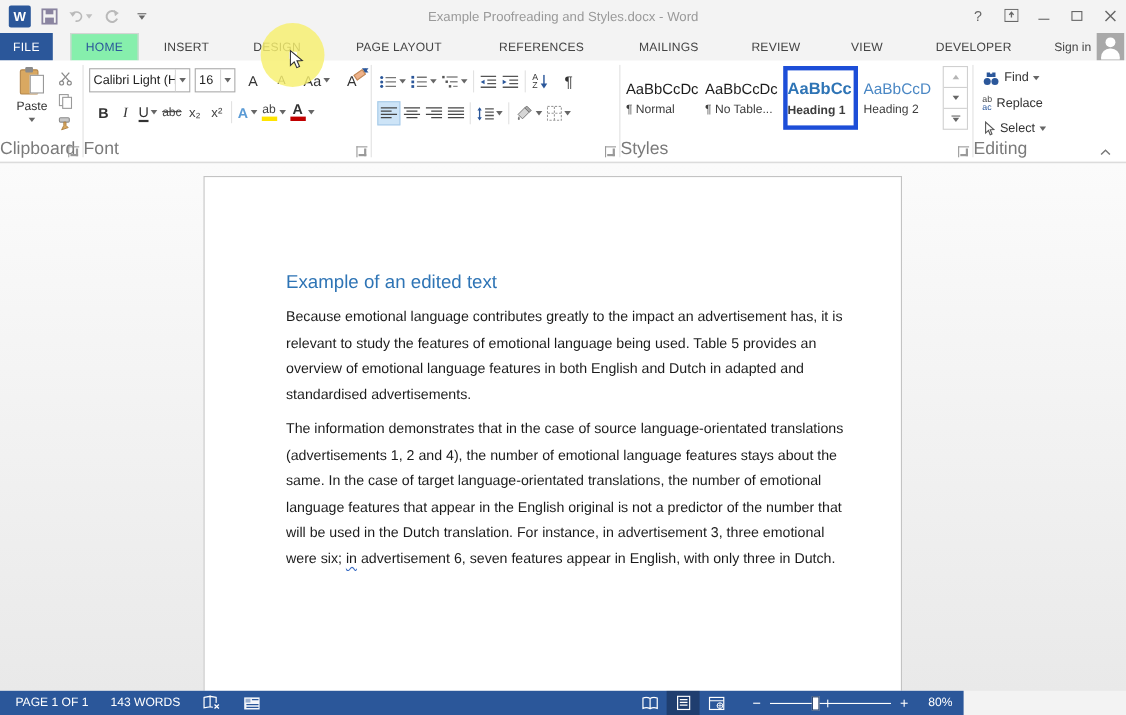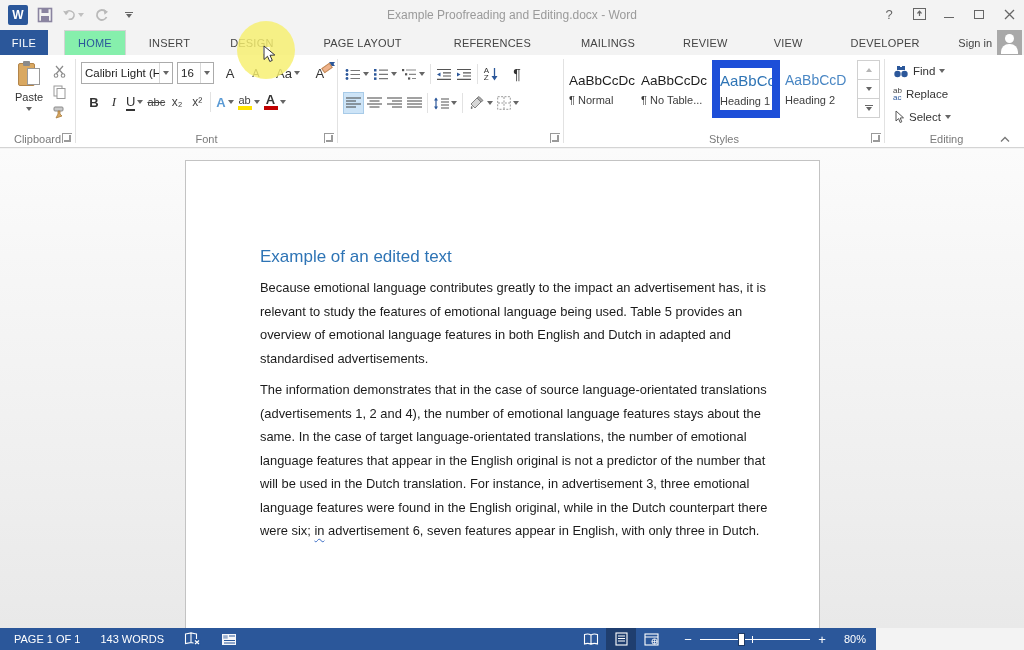--- a/index.html
+++ b/index.html
@@ -24,21 +24,21 @@
   .rtab { padding:0 13px; height:25px; display:flex; align-items:center; color:#444; font-size:11px; letter-spacing:.2px; }
   .rtab.active { background:#86efac; color:#2b579a; border:1px solid #d4d4d4; border-bottom:none; }
   .signin { position:absolute; right:32px; top:0; height:25px; display:flex; align-items:center; color:#444; }
   .avatar { position:absolute; right:2px; top:0; width:25px; height:25px; background:#a9a9a9; overflow:hidden; }
   .avatar .head { width:9px; height:9px; background:#fff; border-radius:50%; margin:4px auto 1px; }
   .avatar .body { width:17px; height:10px; background:#fff; border-radius:8px 8px 0 0; margin:0 auto; }
 
   
   .ribbon { position:absolute; left:0; top:55px; width:1024px; height:93px; background:#fff; border-bottom:1px solid #d4d4d4; }
   .grp { position:absolute; top:0; height:92px; }
-  .grp-label { position:absolute; bottom:2px; left:0; right:0; text-align:center; font-size:11px; color:#7a7a7a; }
+  .grp-label { position:absolute; bottom:2px; left:0; right:0; text-align:left; font-size:16px; color:#7a7a7a; }
   .gsep { position:absolute; top:4px; bottom:4px; width:1px; background:#e2e2e2; }
   .launcher { position:absolute; bottom:4px; right:3px; width:10px; height:10px; border-left:1px solid #9a9a9a; border-top:1px solid #9a9a9a; }
   .launcher:after { content:""; position:absolute; right:1px; bottom:1px; width:5px; height:5px; border-right:2px solid #9a9a9a; border-bottom:2px solid #9a9a9a; }
   .dd { width:0; height:0; border-left:3.5px solid transparent; border-right:3.5px solid transparent; border-top:4px solid #666; display:inline-block; }
   .vsep { width:1px; height:20px; background:#e2e2e2; margin:0 3px; align-self:center; }
   .ibtn { display:inline-flex; align-items:center; justify-content:center; height:22px; min-width:20px; padding:0 2px; gap:2px; }
   .ibtn.sel { background:#cde4f7; border:1px solid #a8cbe8; }
   .row { display:flex; align-items:center; position:absolute; }
 
   
@@ -57,21 +57,21 @@
   .bl { font-size:13px; color:#333; }
   .ubar { border-bottom:2px solid #333; }
   .swatchbtn { display:inline-flex; flex-direction:column; align-items:center; line-height:10px; }
   .swatch { width:14px; height:4px; margin-top:1px; }
   .grow-shrink { position:relative; font-size:13px; color:#333; }
   .tri-up { position:absolute; right:-5px; top:0; width:0; height:0; border-left:3px solid transparent; border-right:3px solid transparent; border-bottom:4px solid #2b579a; }
   .tri-dn { position:absolute; right:-5px; top:0; width:0; height:0; border-left:3px solid transparent; border-right:3px solid transparent; border-top:4px solid #2b579a; }
 
   
   .stylecard { position:absolute; top:5px; width:68px; height:58px; border:1px solid transparent; display:flex; flex-direction:column; align-items:flex-start; justify-content:center; overflow:hidden; background:#fff; }
-  .stylecard.sel { border:8px solid #1d4ed8; }
+  .stylecard.sel { border:4px solid #1d4ed8;font-weight:bold; }
   .st-sample { font-size:13.5px; color:#1d1d1d; white-space:nowrap; }
   .st-name { font-size:11px; color:#3d3d3d; margin-top:6px; white-space:nowrap; }
   .blue1 { color:#2e74b5 !important; font-size:15px !important; }
   .blue2 { color:#4a87c4 !important; font-size:14px !important; }
   .st-scroll { position:absolute; left:293px; top:5px; width:23px; height:58px; border:1px solid #d0d0d0; display:flex; flex-direction:column; }
   .st-sbtn { flex:1; display:flex; align-items:center; justify-content:center; border-bottom:1px solid #d0d0d0; }
   .st-sbtn:last-child { border-bottom:none; }
   .sarr-up { width:0;height:0;border-left:3.5px solid transparent;border-right:3.5px solid transparent;border-bottom:4px solid #b5b5b5; }
   .sarr-dn { width:0;height:0;border-left:3.5px solid transparent;border-right:3.5px solid transparent;border-top:4px solid #666; }
   .sbar { width:8px; height:1.5px; background:#666; margin-bottom:1px; }
@@ -135,21 +135,21 @@
       <svg width="15" height="15" viewBox="0 0 15 15">
           <path d="M11.5 3.5 A5 5 0 1 0 12.5 9" fill="none" stroke="#b9b9b9" stroke-width="1.8"></path>
           <path d="M9.5 1 L14 3.8 L10.5 6.8 Z" fill="#b9b9b9"></path>
         </svg>
     </div>
     <div class="qat-btn" style="flex-direction:column; gap:1px;">
       <div style="width:8px;height:1.5px;background:#666"></div>
       <span class="dd"></span>
     </div>
   </div>
-  <div class="title-text">Example Proofreading and Editing.docx - Word</div>
+  <div class="title-text">Example Proofreading and Styles.docx - Word</div>
   <div class="winctrls">
     <div class="winctrl">?</div>
     <div class="winctrl">
       <svg width="13" height="12" viewBox="0 0 13 12">
           <rect x="0.5" y="0.5" width="12" height="11" fill="none" stroke="#666"></rect>
           <path d="M6.5 8 L6.5 3.5 M4.5 5.5 L6.5 3.2 L8.5 5.5" fill="none" stroke="#666" stroke-width="1.2"></path>
         </svg>
     </div>
     <div class="winctrl">
         <div class="ctrl-min"></div>
@@ -483,21 +483,20 @@
       <div class="dline">Because emotional language contributes greatly to the impact an advertisement has, it is</div>
       <div class="dline">relevant to study the features of emotional language being used. Table 5 provides an</div>
       <div class="dline">overview of emotional language features in both English and Dutch in adapted and</div>
       <div class="dline">standardised advertisements.</div>
       <div class="pgap"></div>
       <div class="dline">The information demonstrates that in the case of source language-orientated translations</div>
       <div class="dline">(advertisements 1, 2 and 4), the number of emotional language features stays about the</div>
       <div class="dline">same. In the case of target language-orientated translations, the number of emotional</div>
       <div class="dline">language features that appear in the English original is not a predictor of the number that</div>
       <div class="dline">will be used in the Dutch translation. For instance, in advertisement 3, three emotional</div>
-      <div class="dline">language features were found in the English original, while in the Dutch counterpart there</div>
       <div class="dline">
         <span>were six; </span><span class="squig">in</span><span> advertisement 6, seven features appear in English, with only three in Dutch.</span>
       </div>
     </div>
   </div>
 </div>
 
 <div class="statusbar">
   <div class="sb-left">
     <div class="sb-item">PAGE 1 OF 1</div>

